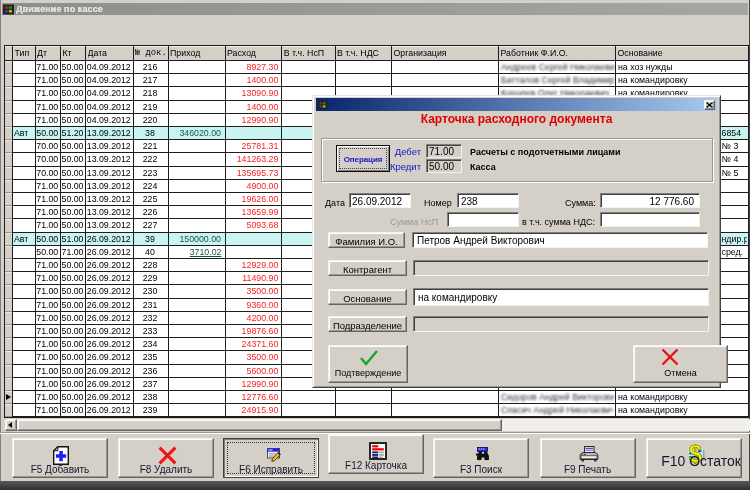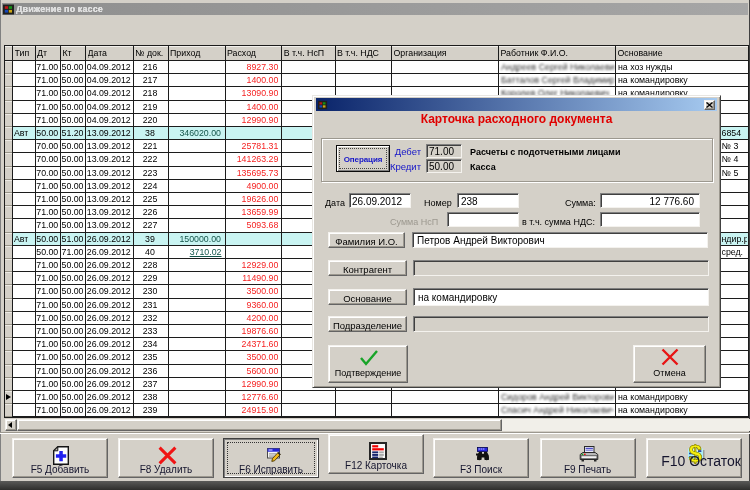--- a/index.html
+++ b/index.html
@@ -25,21 +25,21 @@
 <rect x="1.8" y="5.9" width="3.2" height="2.7" fill="#1646b8"></rect>
 <rect x="5.8" y="5.9" width="3.2" height="2.7" fill="#cca614"></rect>
 </svg>
 <div class="abs" style="left:16px;top:4.2px;font-size:9px;font-weight:bold;color:#dedede;letter-spacing:.1px;text-shadow:0 0 0 #fff;">Движение по кассе</div>
 <div class="abs" style="left:3.5px;top:45px;width:745.5px;height:373.4px;border:1px solid #1c1c1c;background:#fff;"></div>
 <div class="abs" style="left:4.5px;top:46px;width:743.5px;height:15px;background:#d4d0c8;border-bottom:1px solid #1c1c1c;box-shadow:inset 0 1px 0 #f2f0ec;"></div>
 <div class="cell" style="left:14.5px;top:47px;width:19.5px;height:17px;">Тип</div>
 <div class="cell" style="left:37px;top:47px;width:22.5px;height:13px;">Дт</div>
 <div class="cell" style="left:62.5px;top:47px;width:22px;height:13px;">Кт</div>
 <div class="cell" style="left:87.5px;top:47px;width:44.5px;height:13px;">Дата</div>
-<div class="cell" style="left:135px;top:47px;width:32px;height:13px;">№ док.</div>
+<div class="cell" style="left:135px;top:47px;width:32px;height:13px;font-family:Liberation Mono, monospace;">№ док.</div>
 <div class="cell" style="left:170px;top:47px;width:54px;height:13px;">Приход</div>
 <div class="cell" style="left:227px;top:47px;width:53.8px;height:13px;">Расход</div>
 <div class="cell" style="left:283.8px;top:47px;width:50.2px;height:13px;">В т.ч. НсП</div>
 <div class="cell" style="left:337px;top:47px;width:53.5px;height:30px;">В т.ч. НДС</div>
 <div class="cell" style="left:393.5px;top:47px;width:104px;height:13px;">Организация</div>
 <div class="cell" style="left:500.5px;top:47px;width:114px;height:13px;">Работник Ф.И.О.</div>
 <div class="cell" style="left:617.5px;top:47px;width:130px;height:13px;">Основание</div>
 <div class="abs" style="left:12px;top:46px;width:1px;height:371.4px;background:#1c1c1c;"></div>
 <div class="abs" style="left:34.5px;top:46px;width:1px;height:371.4px;background:#1c1c1c;"></div>
 <div class="abs" style="left:60px;top:46px;width:1px;height:371.4px;background:#1c1c1c;"></div>
@@ -401,18 +401,18 @@
 <div class="btn3d" style="left:15px;top:220px;width:79px;height:16px;">
       <div style="font-size:9.5px;text-align:center;padding-top:2.5px;">Подразделение</div>
     </div>
 <div class="sunk" style="left:100px;top:220px;width:296px;height:16px;background:#d4d0c8;"></div>
 <div class="btn3d" style="left:15px;top:249px;width:80px;height:38px;">
 <svg width="22" height="18" viewBox="0 0 22 18" style="position:absolute;left:29px;top:3px;">
         <path d="M3 9 L8 15 L19 2" stroke="#18a428" stroke-width="2.4" fill="none"></path>
       </svg>
 <div class="abs" style="left:0;right:0;bottom:4px;text-align:center;font-size:9px;">Подтверждение</div>
     </div>
-<div class="btn3d" style="left:320px;top:249px;width:73px;height:38px;">
+<div class="btn3d" style="left:320px;top:249px;width:95px;height:38px;">
 <svg width="20" height="18" viewBox="0 0 20 18" style="position:absolute;left:26px;top:2px;">
         <path d="M2.5 1.5 L17.5 16.5 M17.5 1.5 L2.5 16.5" stroke="#e81414" stroke-width="2.4"></path>
       </svg>
 <div class="abs" style="left:0;right:0;bottom:4px;text-align:center;font-size:9px;">Отмена</div>
     </div>
 </div>
 </body></html>

